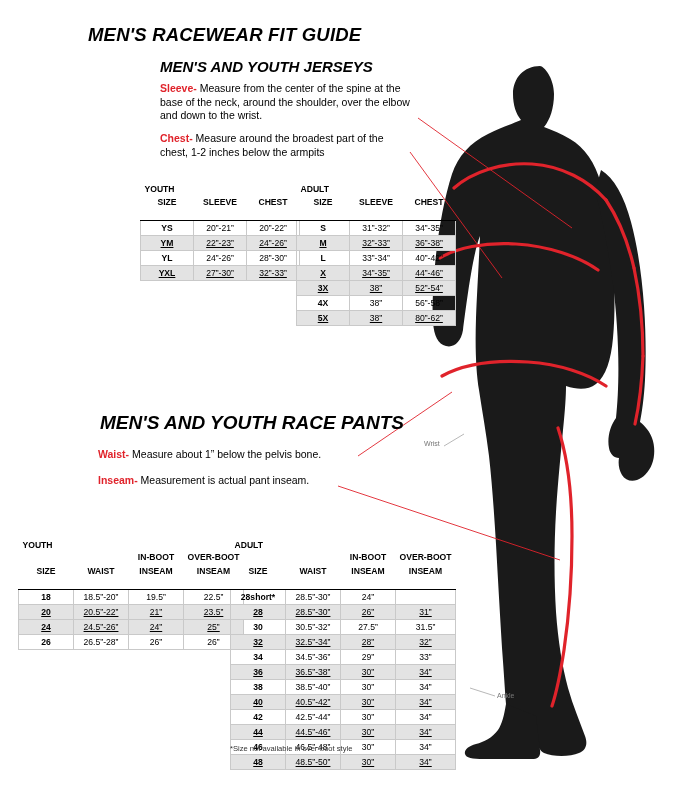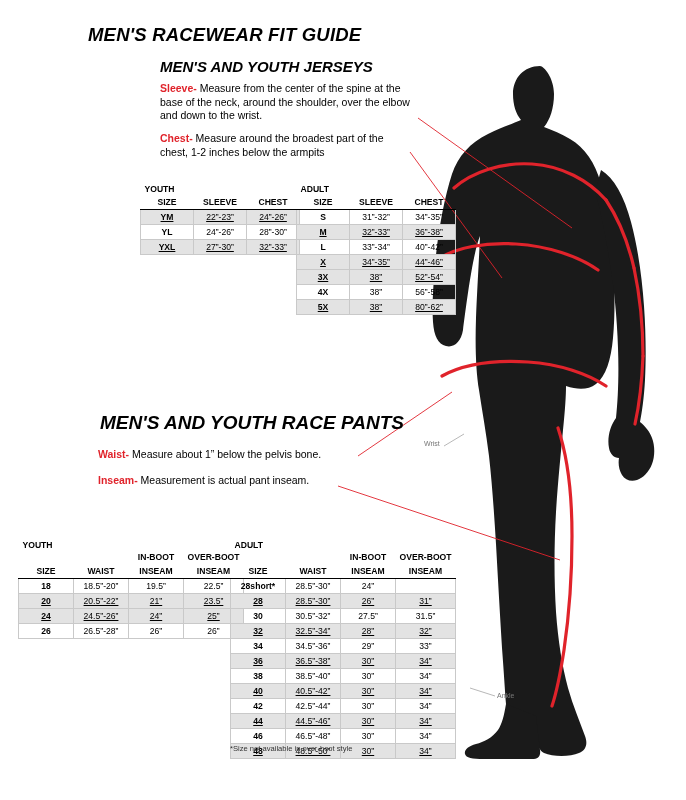--- a/index.html
+++ b/index.html
@@ -85,21 +85,21 @@
     font-weight: bold;
     font-size: 8.6px;
     text-align: left;
     padding-bottom: 0px;
     height: 11px;
   }
   table.size tr.hdr td {
     font-weight: bold;
     border: none;
     border-bottom: 1px solid #000;
-    padding-bottom: 1px;
+    padding-bottom: 12px;
     height: 13px;
   }
   table.size tr.shade td { background: #e3e3e3; text-decoration: underline; }
   table.size td.lbl { font-weight: bold; }
 
   #tbl-youth-jersey { left: 140px; top: 182px; }
   #tbl-adult-jersey { left: 296px; top: 182px; }
   #tbl-youth-pants  { left: 18px;  top: 538px; }
   #tbl-adult-pants  { left: 230px; top: 538px; }
 
@@ -252,20 +252,25 @@
     <table class="size">
         <tbody>
           <tr class="hdr-group">
             <td colspan="3">YOUTH</td>
           </tr>
           <tr class="hdr">
             <td>SIZE</td>
             <td>SLEEVE</td>
             <td>CHEST</td>
           </tr>
+          <tr>
+            <td class="lbl">YS</td>
+            <td>20”-21”</td>
+            <td>20”-22”</td>
+          </tr>
           <tr class="shade">
             <td class="lbl">YM</td>
             <td>22”-23”</td>
             <td>24”-26”</td>
           </tr>
           <tr>
             <td class="lbl">YL</td>
             <td>24”-26”</td>
             <td>28”-30”</td>
           </tr>

